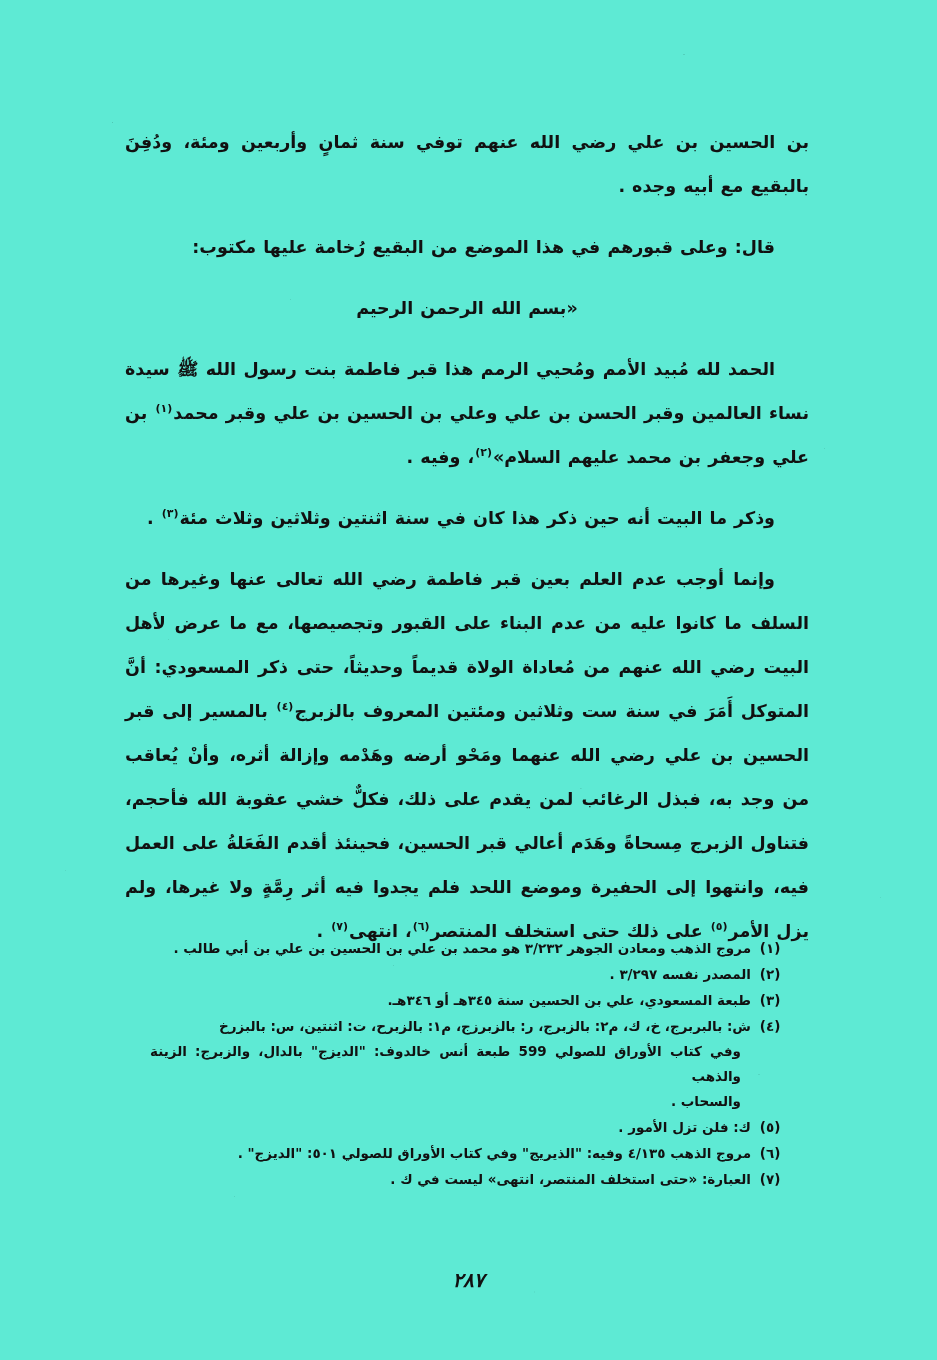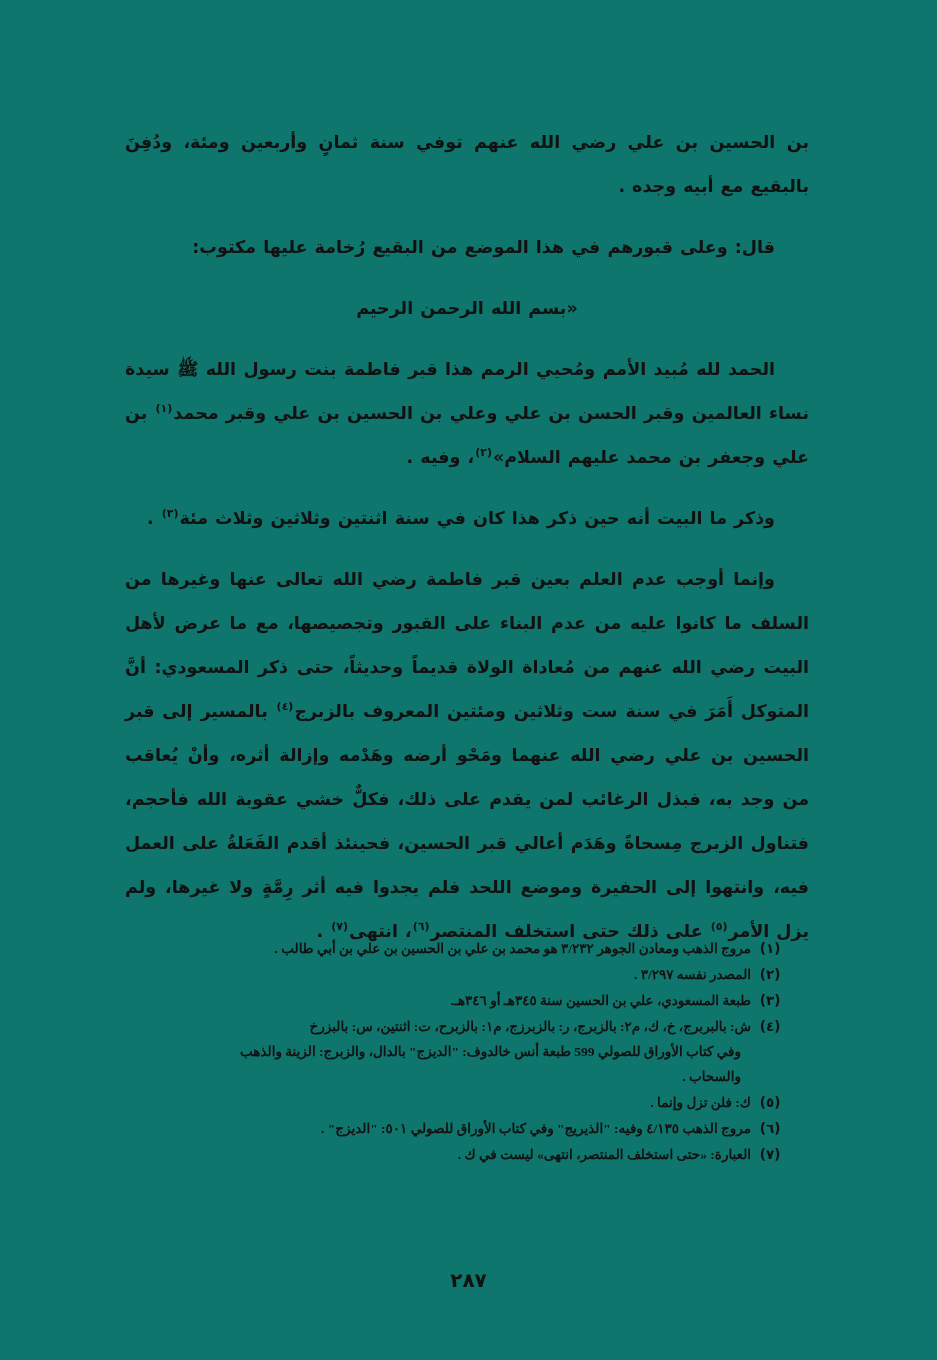--- a/index.html
+++ b/index.html
@@ -13,21 +13,21 @@
     position: relative;
     font-family: "DejaVu Sans", sans-serif;
     color: #111111;
     overflow: hidden;
   }
 
   
   .page {
     position: absolute;
     inset: 0;
-    background: #0f766e;
+    background: #5eead4;
   }
   .scan-noise {
     position: absolute;
     inset: 0;
     pointer-events: none;
     opacity: .5;
     background-image:
       radial-gradient(circle at 12% 9%, rgba(0,0,0,.30) 0 .7px, transparent .8px),
       radial-gradient(circle at 73% 4%, rgba(0,0,0,.22) 0 .6px, transparent .7px),
       radial-gradient(circle at 31% 22%, rgba(0,0,0,.18) 0 .6px, transparent .7px),
@@ -98,34 +98,34 @@
     direction: rtl;
   }
   .fn-text {
     flex: 1 1 auto;
     text-align: justify;
     text-align-last: right;
     padding-right: 2px;
   }
   .fn-text .cont {
     display: block;
-    font-family: Liberation Serif, serif;
   }
   .fn-text .cont.tail {
     padding-right: 10px;
   }
 
   .page-number {
     position: absolute;
     left: 0;
     right: 0;
     top: 1268px;
     text-align: center;
     font-size: 20px;
     letter-spacing: 1px;
+    font-style: italic;
   }
 
   .basmala {
     font-size: 17.5px;
   }
 
   
   .text-block, .footnotes, .page-number {
     font-family: "DejaVu Sans", "Liberation Sans", sans-serif;
     font-weight: 600;
@@ -182,21 +182,21 @@
       <div class="fn-text">
         <span class="cont">ش: بالبربرج، خ، ك، م٢: بالزبرج، ر: بالزبرزج، م١: بالزبرح، ت: اثنتين، س: بالبزرخ</span>
         <span class="cont tail">وفي كتاب الأوراق للصولي 599 طبعة أنس خالدوف: "الديزج" بالدال، والزبرج: الزينة والذهب</span>
         <span class="cont tail">والسحاب .</span>
       </div>
     </div>
 
     <div class="fn-row">
       <div class="fn-num">(٥)</div>
       <div class="fn-text">
-        <span class="cont">ك: فلن تزل وإنما .</span>
+        <span class="cont">ك: فلن تزل الأمور .</span>
       </div>
     </div>
 
     <div class="fn-row">
       <div class="fn-num">(٦)</div>
       <div class="fn-text">
         <span class="cont">مروج الذهب ٤/١٣٥ وفيه: "الذيريج" وفي كتاب الأوراق للصولي ٥٠١: "الديزج" .</span>
       </div>
     </div>
 

